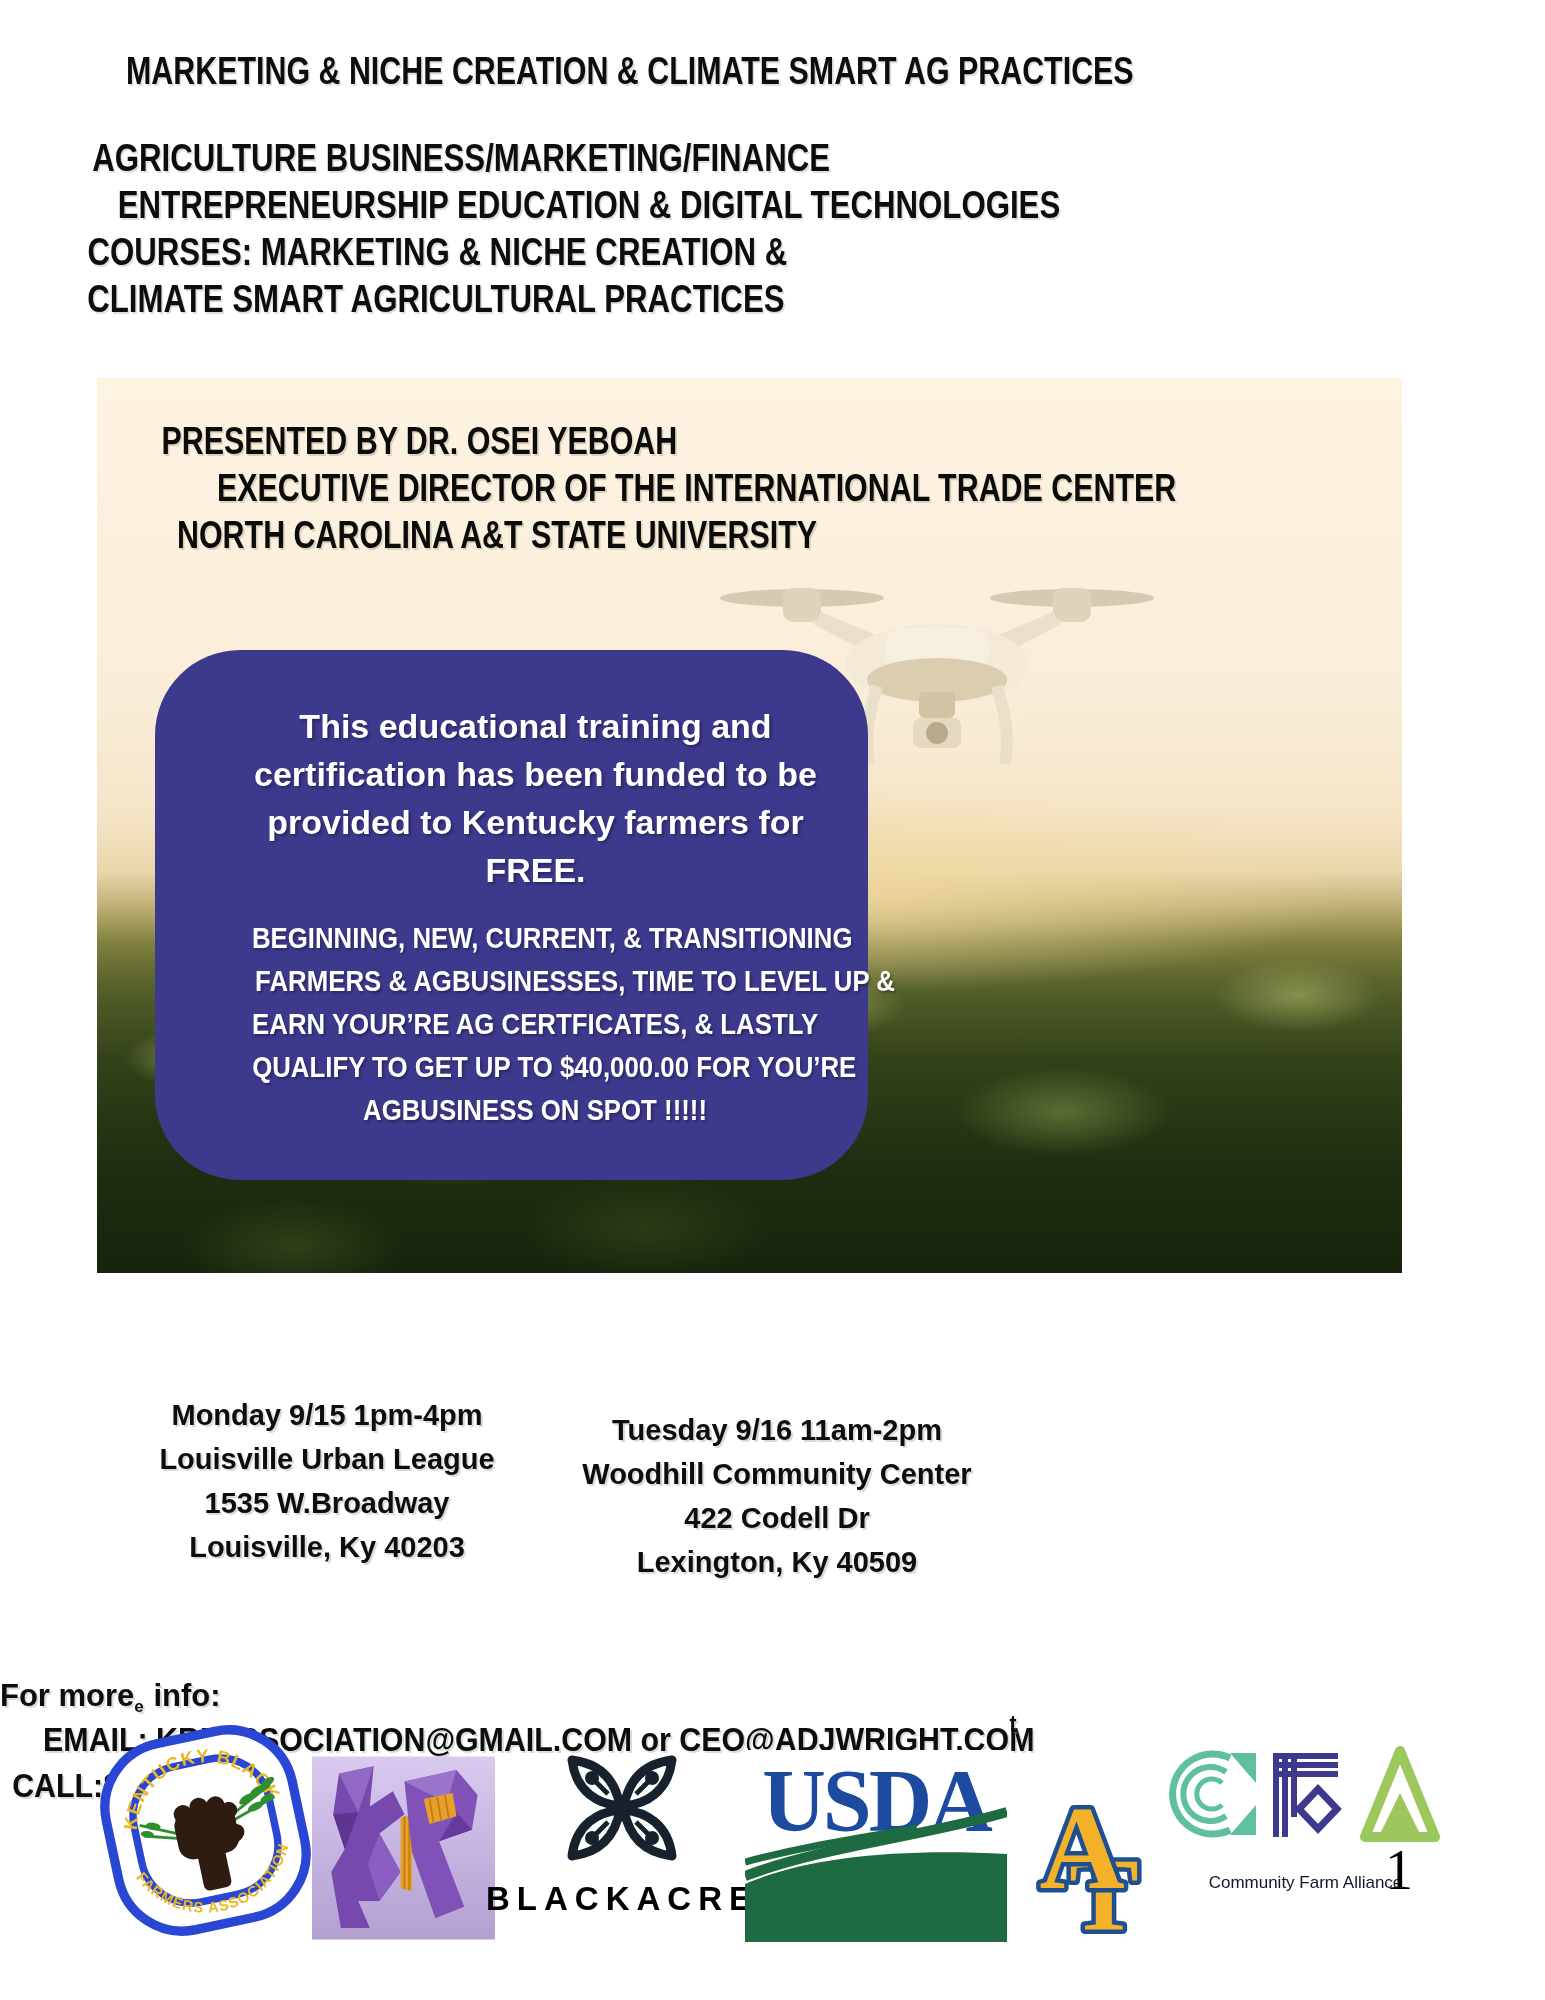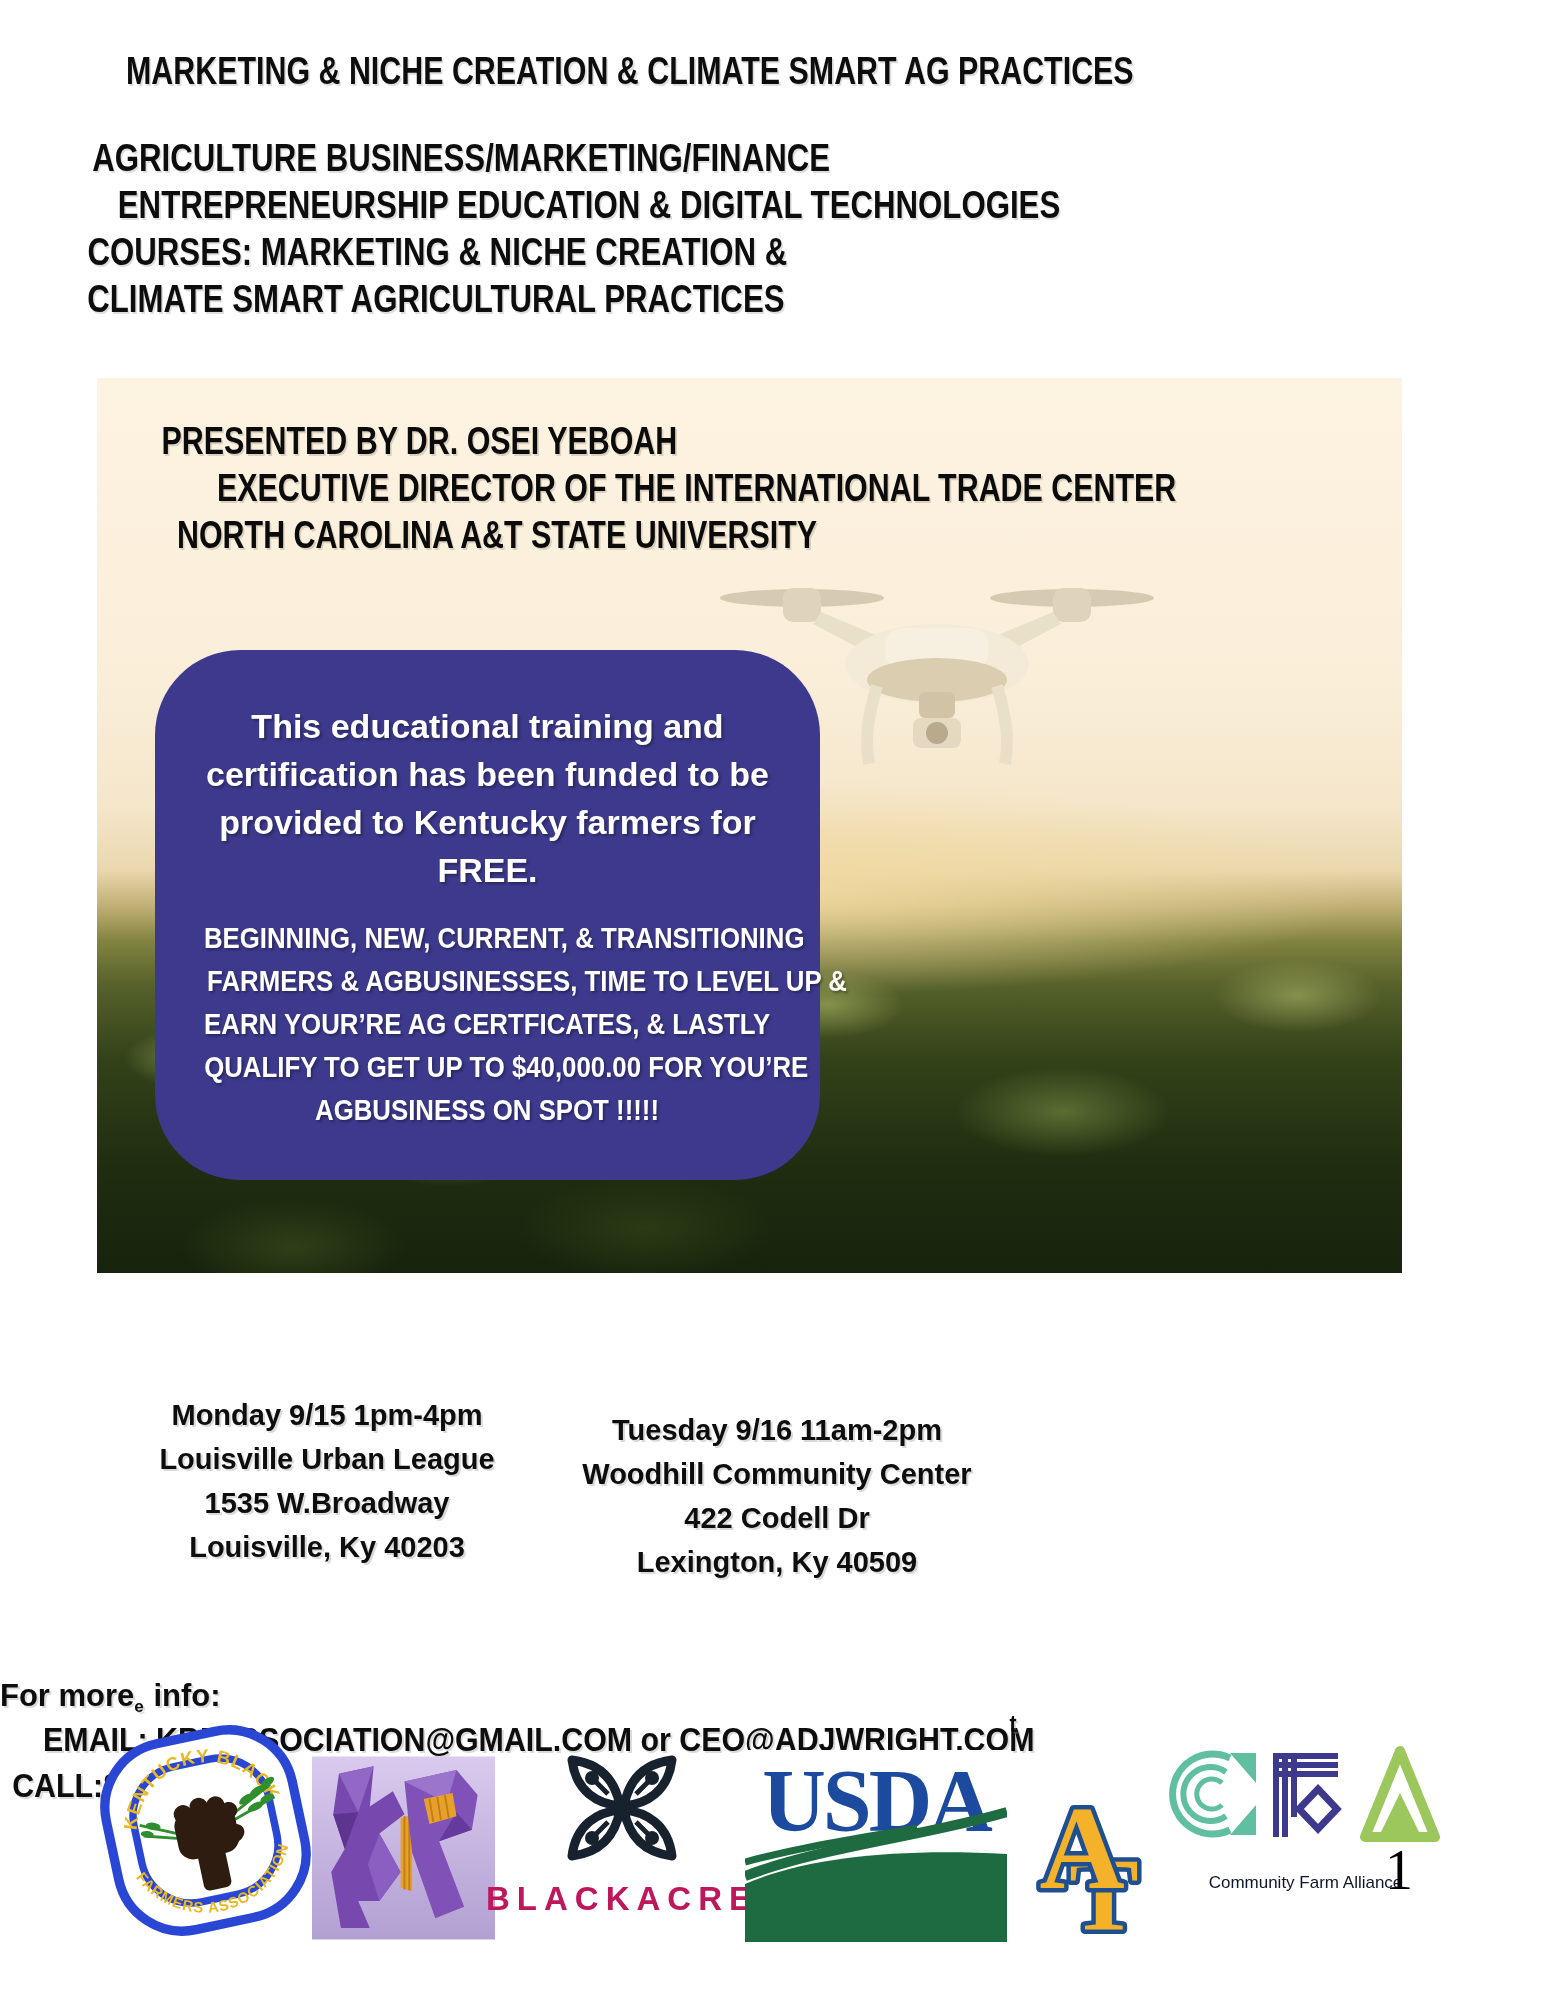--- a/index.html
+++ b/index.html
@@ -27,21 +27,21 @@
       radial-gradient(ellipse 120px 52px at 92% 69%, rgba(186,196,116,.5), rgba(186,196,116,0) 70%),
       radial-gradient(ellipse 170px 70px at 42% 95%, rgba(45,62,22,.85), rgba(45,62,22,0) 75%),
       radial-gradient(ellipse 150px 64px at 15% 97%, rgba(52,70,26,.8), rgba(52,70,26,0) 75%),
       radial-gradient(ellipse 820px 150px at 52% 57%, rgba(242,218,160,.95), rgba(242,218,160,0) 72%),
       linear-gradient(180deg,#fdf3e1 0%,#faeed9 34%,#f5e6ca 48%,#ead7ad 55%,#c0b075 59%,#81823f 63%,#55602a 68%,#34421a 76%,#202d10 88%,#17230c 100%);
   }
   .presenter{top:40px;font-size:38px;font-weight:800;line-height:47px;color:#0b0b0b;
     text-shadow:2px 2px 0 rgba(120,110,90,0.25);}
 
   .funding-box{left:58px;top:272px;width:665px;height:530px;border-radius:85px;
-    color:#ffffff;text-align:center;}
+    color:#ffffff;text-align:center;padding-left:48px;}
   .funding-heading{padding-top:52px;font-size:34px;font-weight:800;line-height:48px;
     text-shadow:2px 2px 3px rgba(0,0,0,0.35);}
   .funding-body{margin-top:22px;font-size:30px;font-weight:800;line-height:43px;
     text-shadow:2px 2px 3px rgba(0,0,0,0.35);}
 
   .spaces{top:1296px;font-size:31px;font-weight:800;line-height:44px;
     text-shadow:2px 2px 0 rgba(150,150,150,0.4);}
 
   .session{font-size:29px;font-weight:800;line-height:44px;text-align:center;
     text-shadow:2px 2px 0 rgba(150,150,150,0.35);}
@@ -53,21 +53,21 @@
   .contact-more{font-size:31px;line-height:36px;margin-top:48px;}
   .stray-e{font-size:0.55em;display:inline-block;transform:translateY(6px);margin-right:1px;}
   .contact-email{font-size:33px;line-height:42px;position:relative;}
   .stray-t{display:inline-block;font-size:23px;transform:translate(-27px,-19px);width:0;}
   .contact-call{font-size:33px;line-height:44px;}
 
   .logo{position:absolute;}
   .kbfa{left:98px;top:1728px;width:215px;height:205px;transform:rotate(-12deg);}
   .kr{left:312px;top:1755px;width:183px;height:186px;}
   .blackacre{left:482px;top:1748px;width:280px;text-align:center;}
-  .blackacre-label{margin-top:8px;font-size:33px;font-weight:800;letter-spacing:7px;color:#be185d;}
+  .blackacre-label{margin-top:8px;font-size:33px;font-weight:800;letter-spacing:7px;color:#000000;}
   .usda{left:745px;top:1750px;width:262px;height:192px;}
   .ncat{left:1018px;top:1782px;width:150px;height:160px;}
   .cfa{left:1168px;top:1743px;width:275px;text-align:center;}
   .cfa-label{margin-top:24px;font-size:17px;color:#0f172a;}
   .page-number{left:1385px;top:1838px;font-size:56px;font-weight:400;color:#000;
     font-family:"Liberation Serif",serif;}
 </style>
 </head>
 <body>
 

